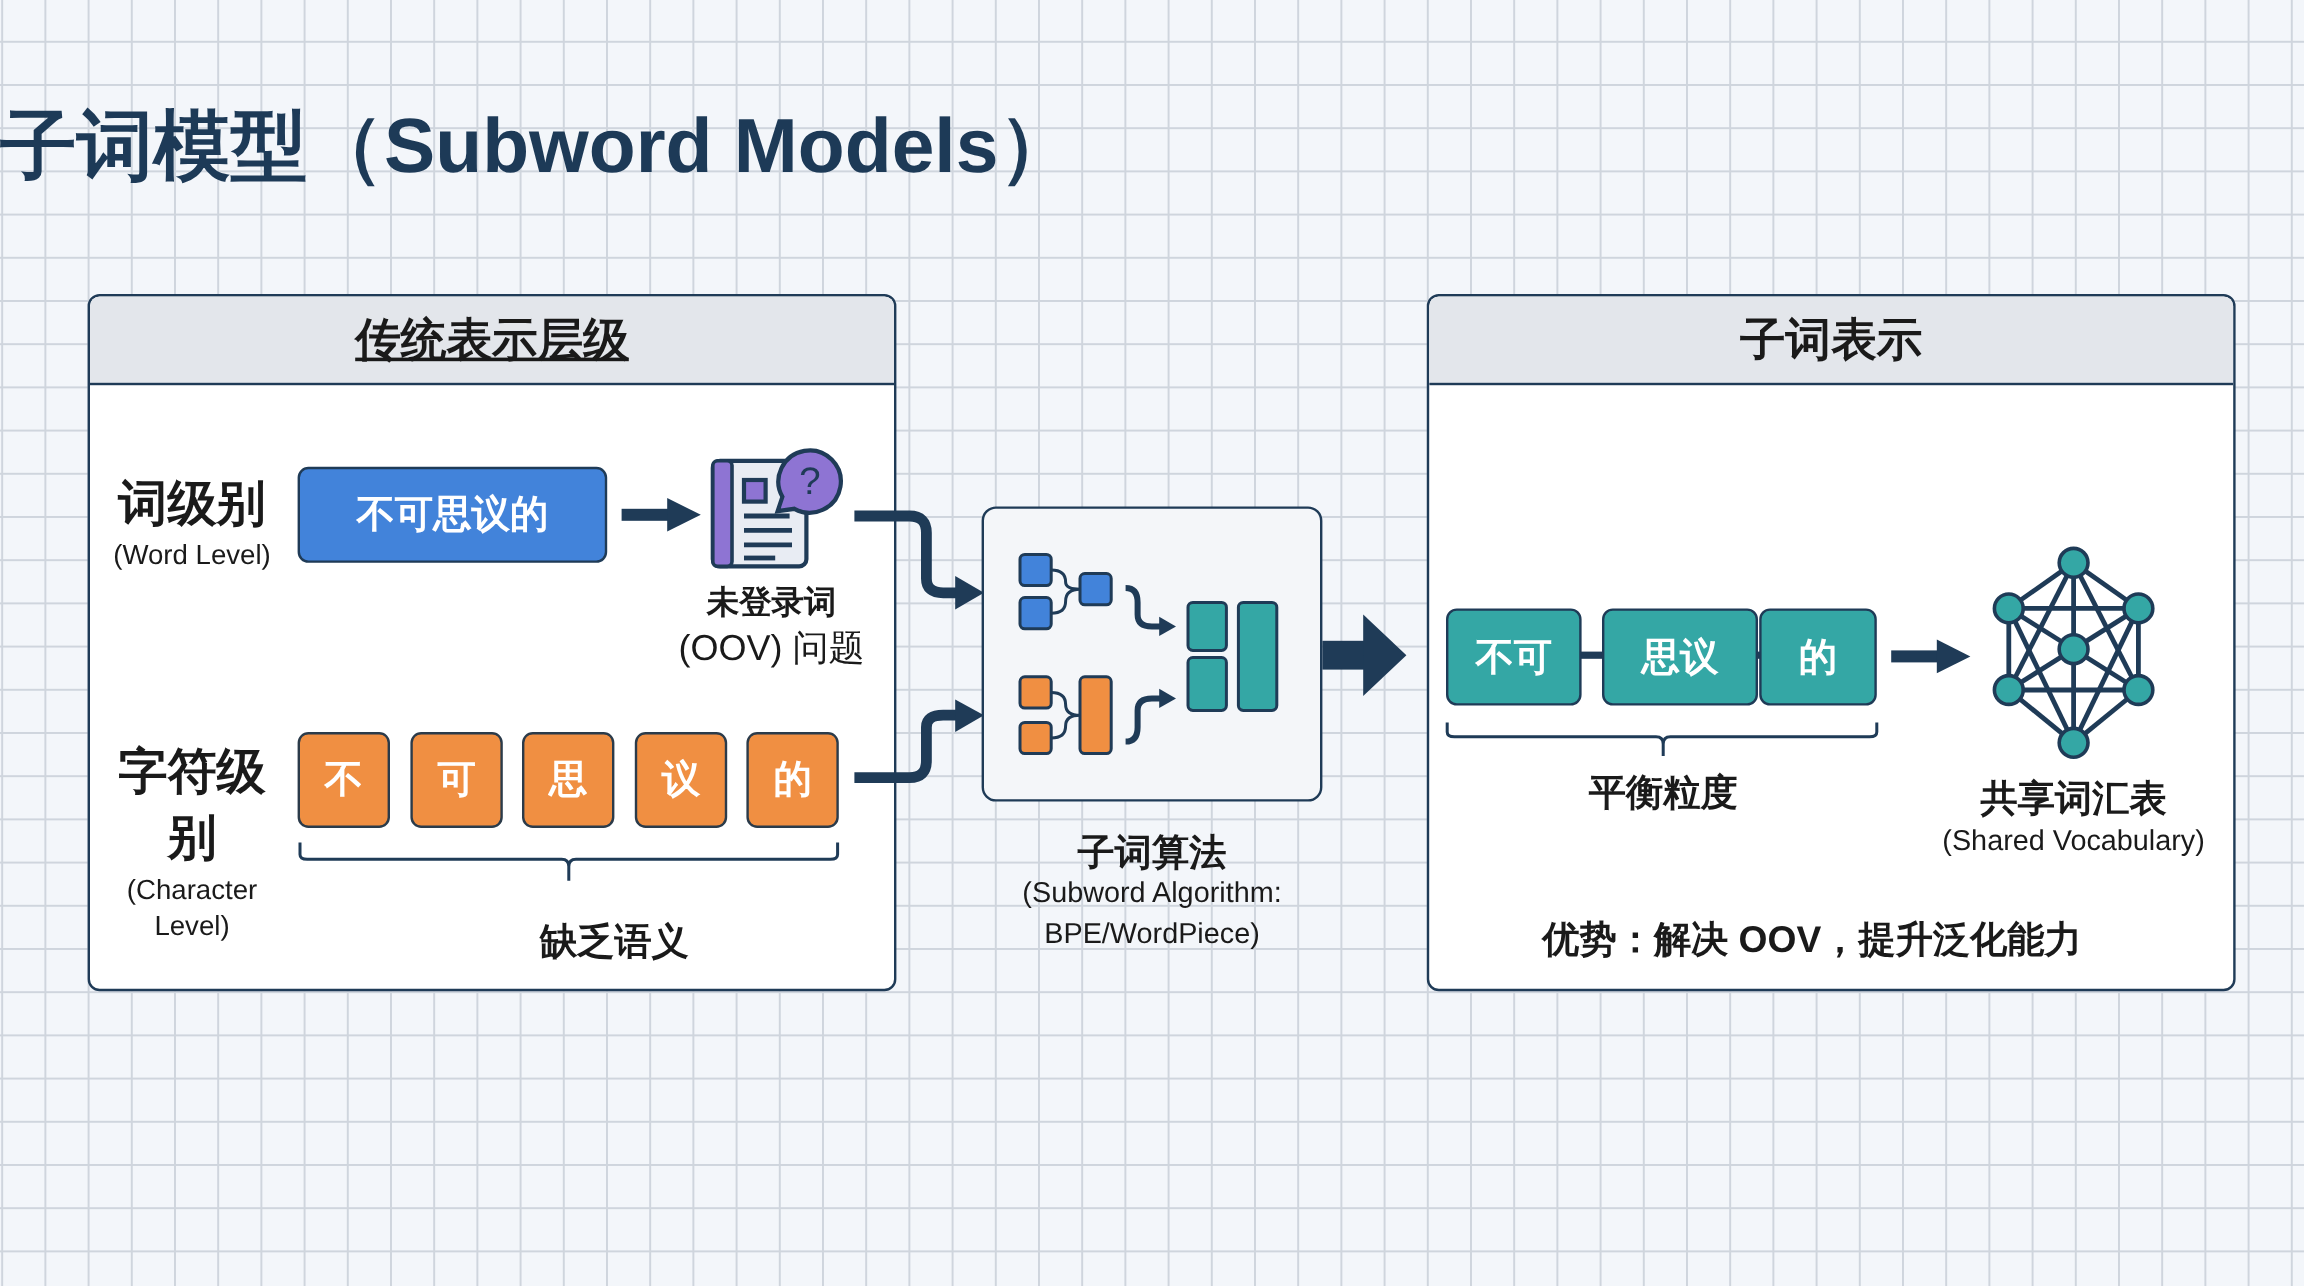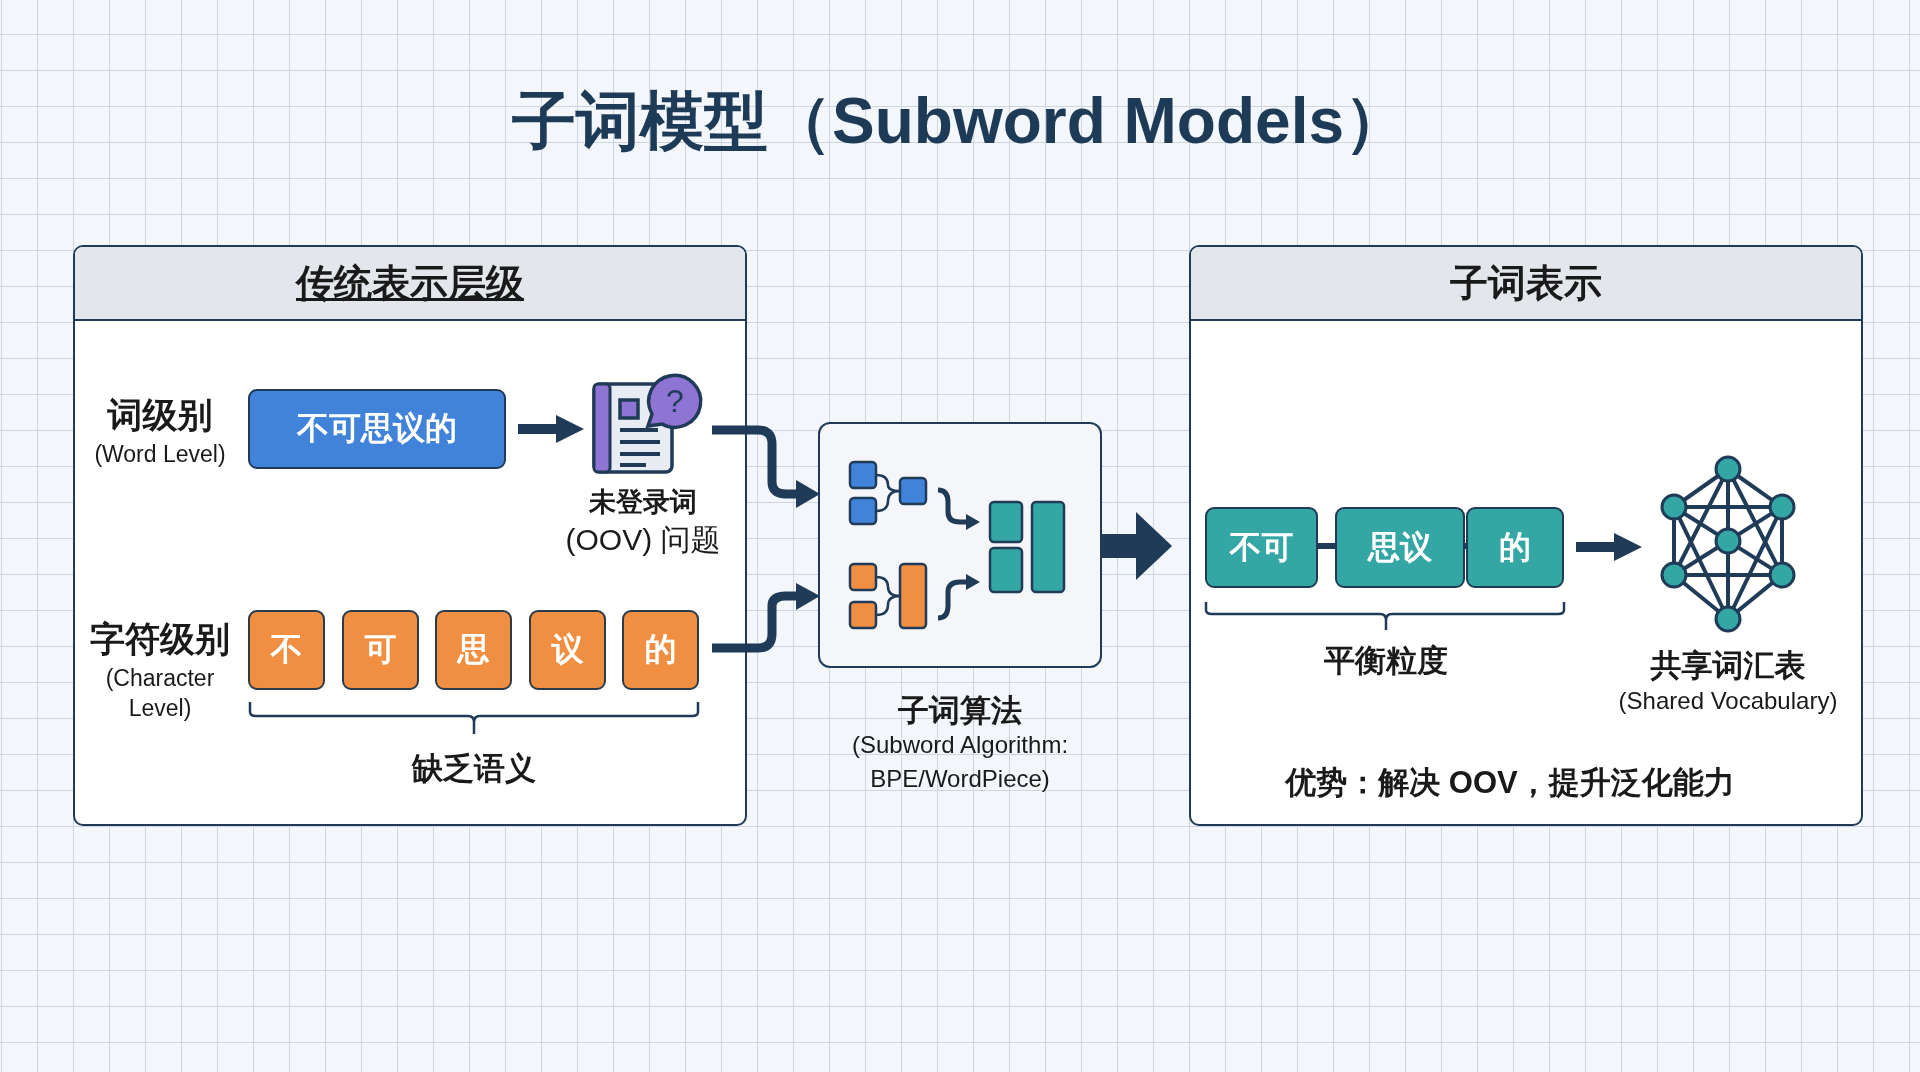--- a/index.html
+++ b/index.html
@@ -9,34 +9,34 @@
     background-image:
       linear-gradient(to right, #cfd5dd 1.4px, transparent 1.4px),
       linear-gradient(to bottom, #cfd5dd 1.4px, transparent 1.4px);
     background-size: 36px 36px;
     background-position: 1px -2px;
     font-family: "Liberation Sans", "DejaVu Sans", sans-serif;
     color: #1a1a1a;
   }
   .abs { position: absolute; }
   .title {
-    left: 0; width: 1920px; top: 78px; text-align: center;
+    left: 0; width: 1920px; top: 78px; 
     font-size: 64px; font-weight: 700; color: #1d3a57; letter-spacing: 0px;
   }
   .panel {
     background: #ffffff; border: 2.5px solid #1f3b57; border-radius: 10px; overflow: hidden;
     box-sizing: border-box;
   }
   .panel-header {
     height: 74px; background: #e3e6eb; border-bottom: 2.5px solid #1f3b57;
     display: flex; align-items: center; justify-content: center;
     font-size: 38px; font-weight: 700; color: #1a1a1a; box-sizing: border-box;
   }
   .level-label { text-align: center; color: #1a1a1a; }
-  .level-label .zh { font-size: 35px; font-weight: 700; display: block; }
+  .level-label .zh { font-size: 41px; font-weight: 700; display: block; }
   .level-label .en { font-size: 23px; display: block; line-height: 30px; }
   .word-box {
     background: #4283da; border: 2.5px solid #1f3b57; border-radius: 9px;
     color: #fff; font-size: 32px; font-weight: 700;
     display: flex; align-items: center; justify-content: center; box-sizing: border-box;
   }
   .char-box {
     background: #f08f42; border: 2.5px solid #2b3b4a; border-radius: 9px;
     color: #fff; font-size: 32px; font-weight: 700; width: 77px; height: 80px;
     display: flex; align-items: center; justify-content: center; box-sizing: border-box;
@@ -99,21 +99,21 @@
 
 <div class="abs char-box" style="left:248px; top:610px;">不</div>
 <div class="abs char-box" style="left:342px; top:610px;">可</div>
 <div class="abs char-box" style="left:435px; top:610px;">思</div>
 <div class="abs char-box" style="left:529px; top:610px;">议</div>
 <div class="abs char-box" style="left:622px; top:610px;">的</div>
 
 <svg style="left:248px; top:700px;" width="452" height="36">
   <path d="M2 2 L2 12 Q2 16 8 16 L220 16 Q226 16 226 22 L226 34 M226 22 Q226 16 232 16 L444 16 Q450 16 450 12 L450 2" fill="none" stroke="#1f3b57" stroke-width="2.5"></path>
 </svg>
-<div class="abs caption" style="left:374px; top:748px; width:200px; font-size:31px;">缺乏语义</div>
+<div class="abs caption" style="left:374px; top:764px; width:200px; font-size:31px;text-align:right;">缺乏语义</div>
 
 <svg style="left:708px; top:420px;" width="120" height="90">
   <path d="M4 10 L50 10 Q64 10 64 24 L64 62 Q64 74 78 74 L92 74" fill="none" stroke="#1f3b57" stroke-width="9"></path>
   <polygon points="88,60 112,74 88,88" fill="#1f3b57"></polygon>
 </svg>
 <svg style="left:708px; top:582px;" width="120" height="80">
   <path d="M4 66 L50 66 Q64 66 64 52 L64 24 Q64 14 78 14 L92 14" fill="none" stroke="#1f3b57" stroke-width="9"></path>
   <polygon points="88,1 112,14 88,28" fill="#1f3b57"></polygon>
 </svg>
 

